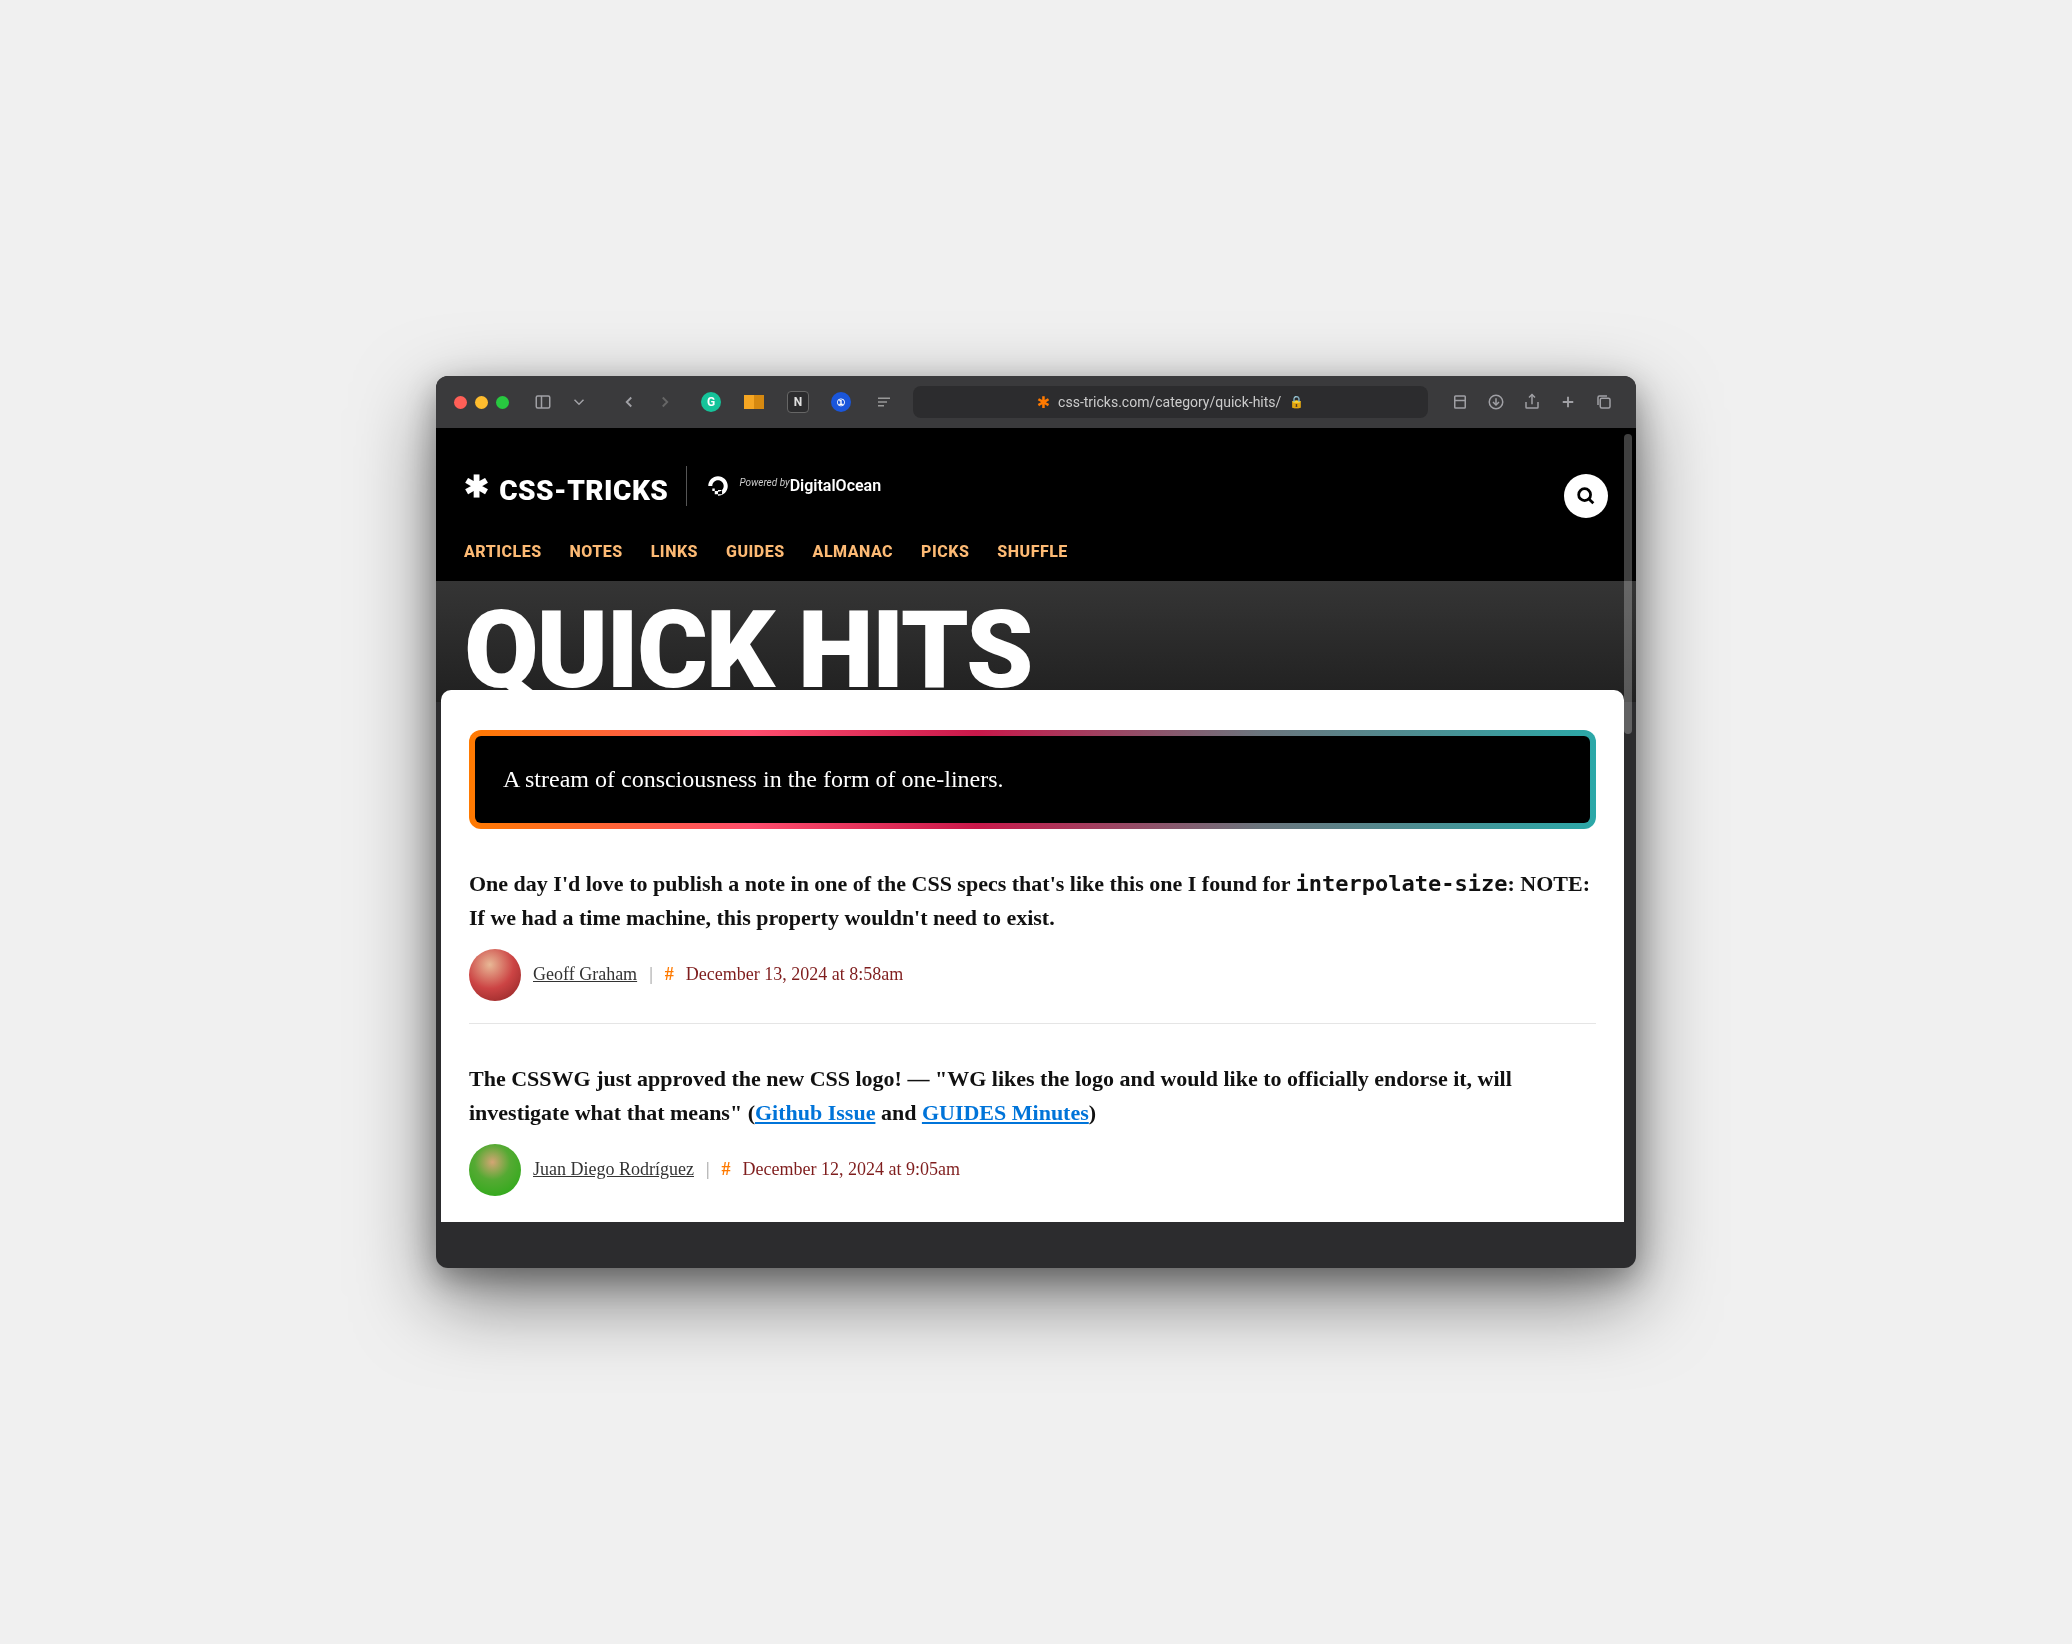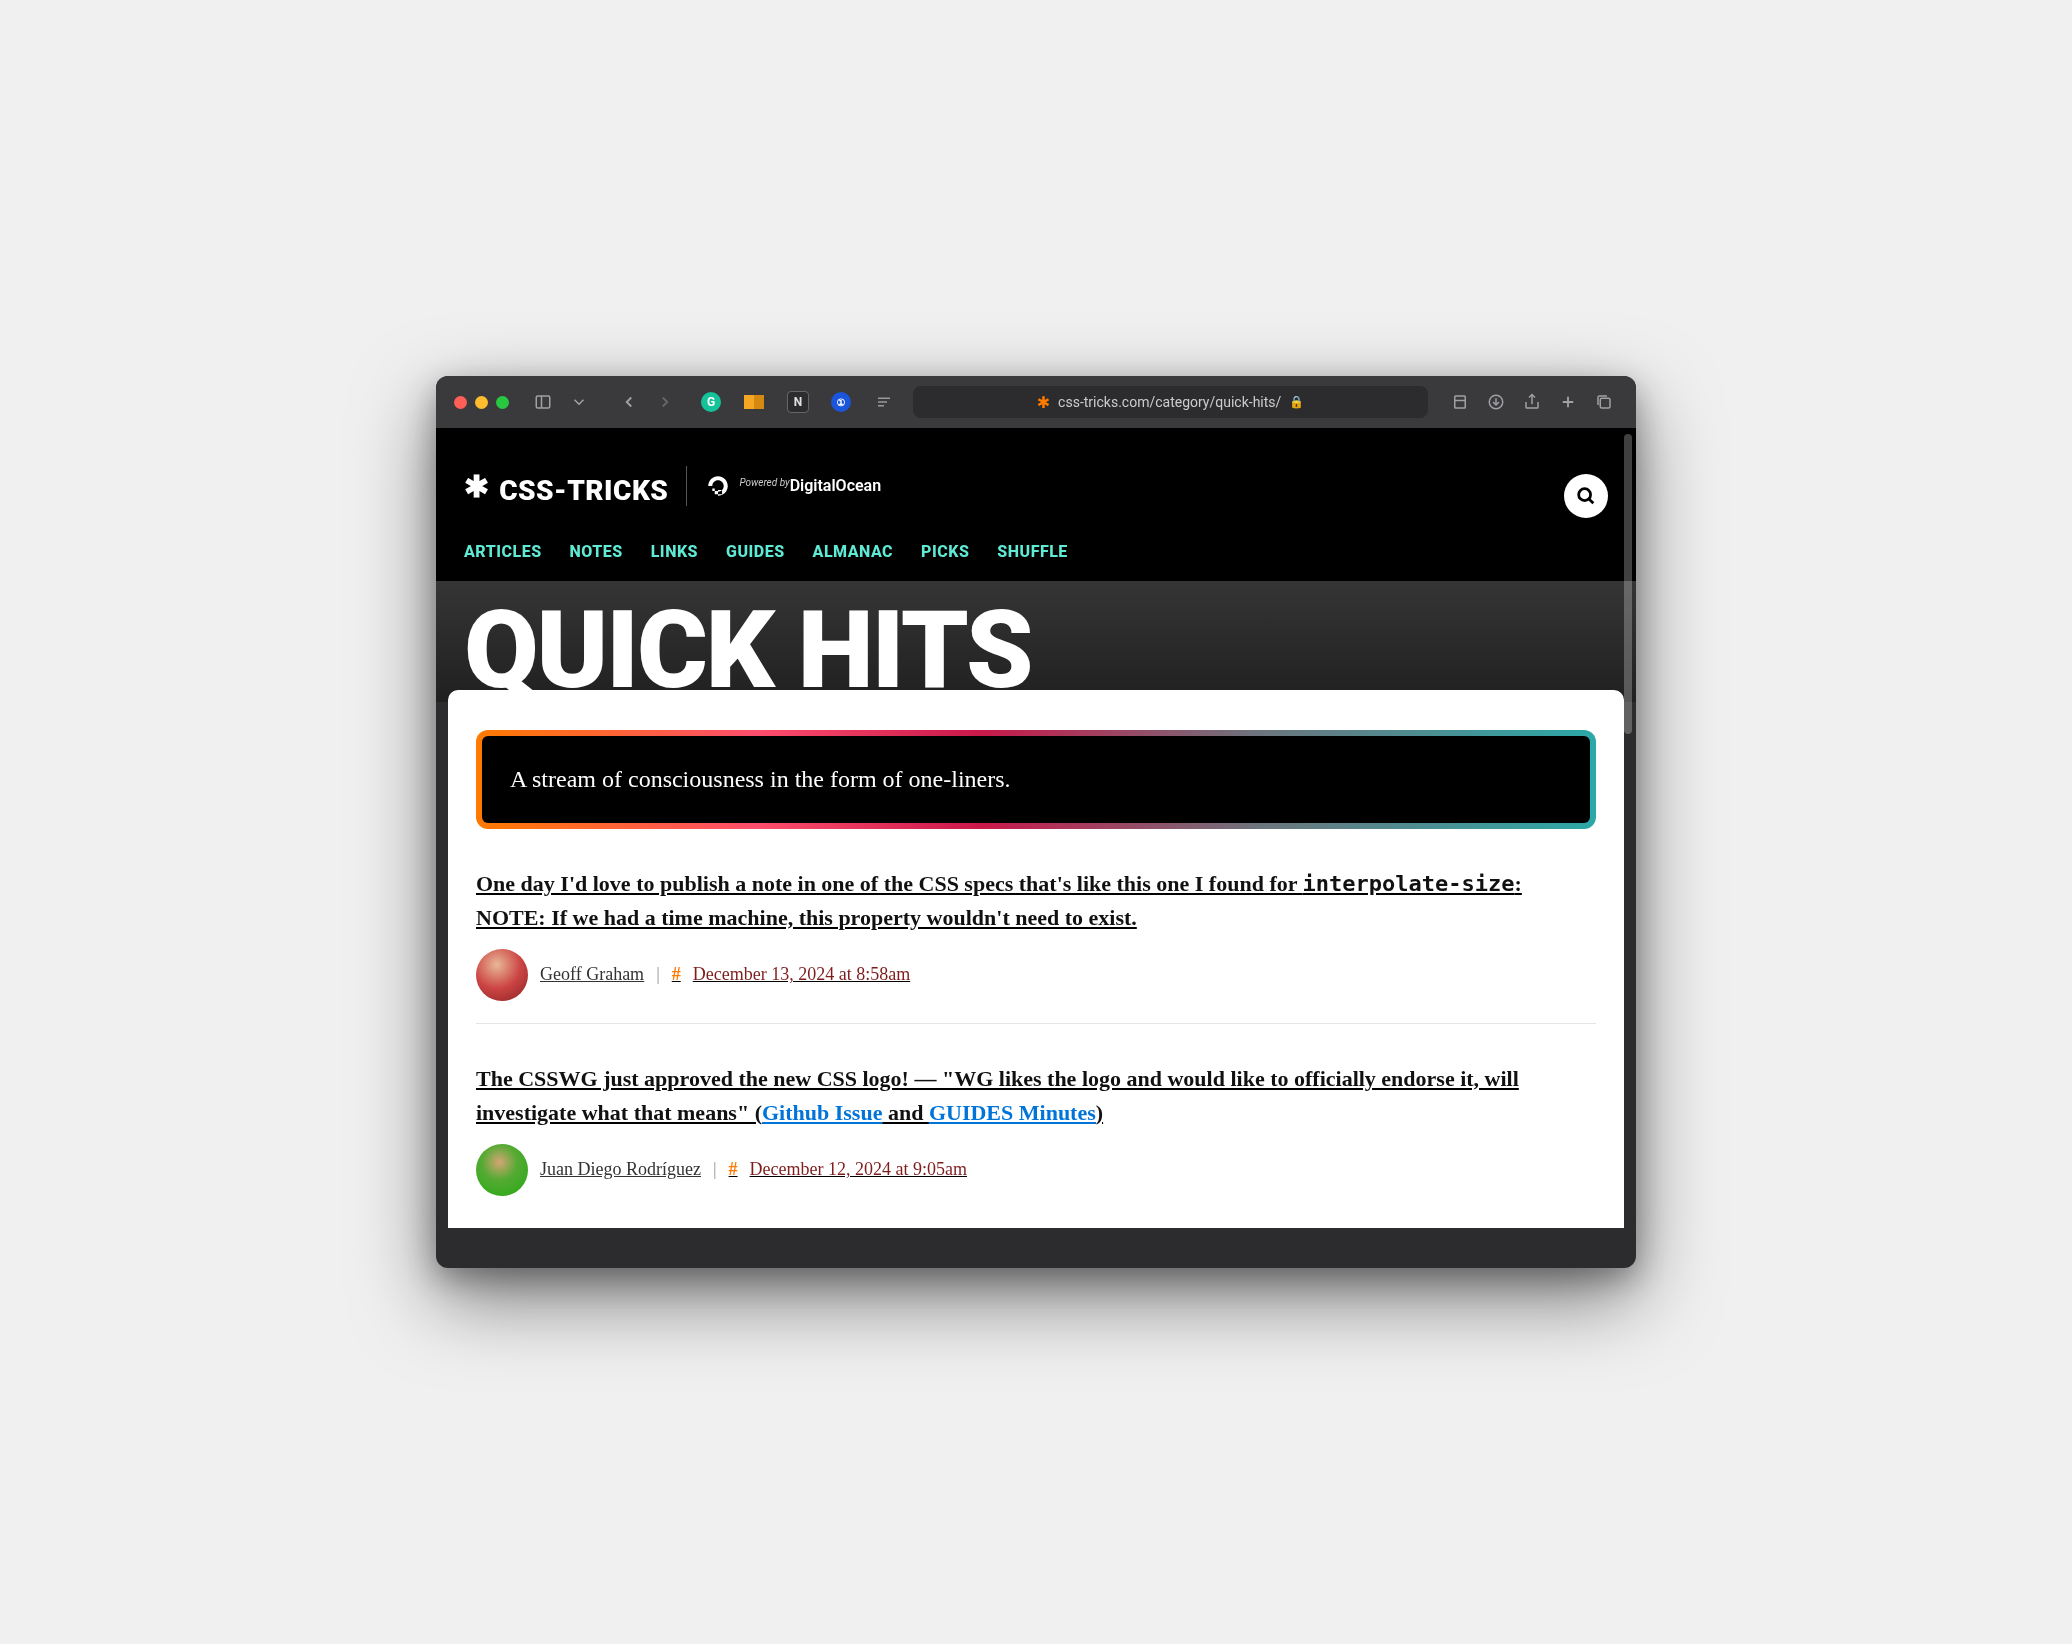--- a/index.html
+++ b/index.html
@@ -82,39 +82,38 @@
 .search-btn {
   margin-left: auto;
   width: 44px; height: 44px;
   background: white; border-radius: 50%;
   display: flex; align-items: center; justify-content: center;
   color: #000; cursor: pointer;
   margin-top: 20px;
 }
 .search-btn svg { width: 22px; height: 22px; stroke-width: 3; }
 .nav-row { display: flex; gap: 28px; padding: 24px 0 20px 0; }
-.nav-item { color: #5eead4; font-weight: 800; font-size: 16px; letter-spacing: 0.5px; cursor: pointer; }
+.nav-item { color: #fdba74; font-weight: 800; font-size: 16px; letter-spacing: 0.5px; cursor: pointer; }
 .hero {
   background: linear-gradient(180deg, #353535 0%, #202020 100%);
   padding: 18px 28px 0 28px;
 }
 .hero-title {
   color: white;
   font-size: 108px;
   font-weight: 900;
   letter-spacing: -2px;
   line-height: 0.95;
 }
 .card {
   background: white;
   border-radius: 10px 10px 0 0;
-  margin: -12px 12px 0 12px;
-  padding: 40px 28px 10px 28px;
+  margin: -12px 12px 0 5px;
+  padding: 40px 28px 4px 28px;
   position: relative;
-  text-decoration: underline;
 }
 .description-box {
   background: #000;
   border-radius: 12px;
   padding: 30px 28px;
   position: relative;
   border: 6px solid transparent;
   background-clip: padding-box;
 }
 .description-box::before {

